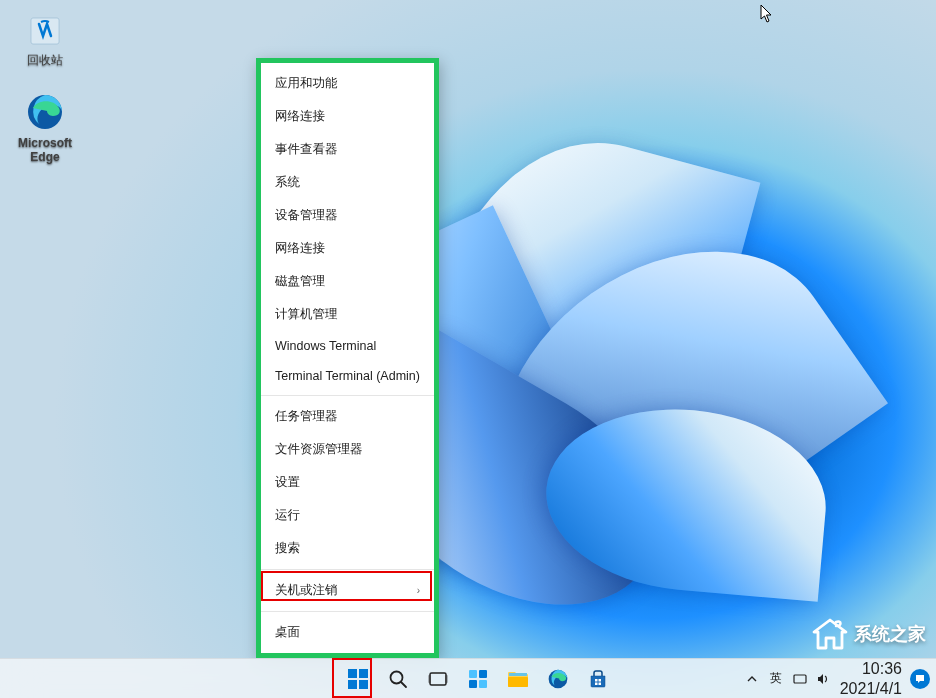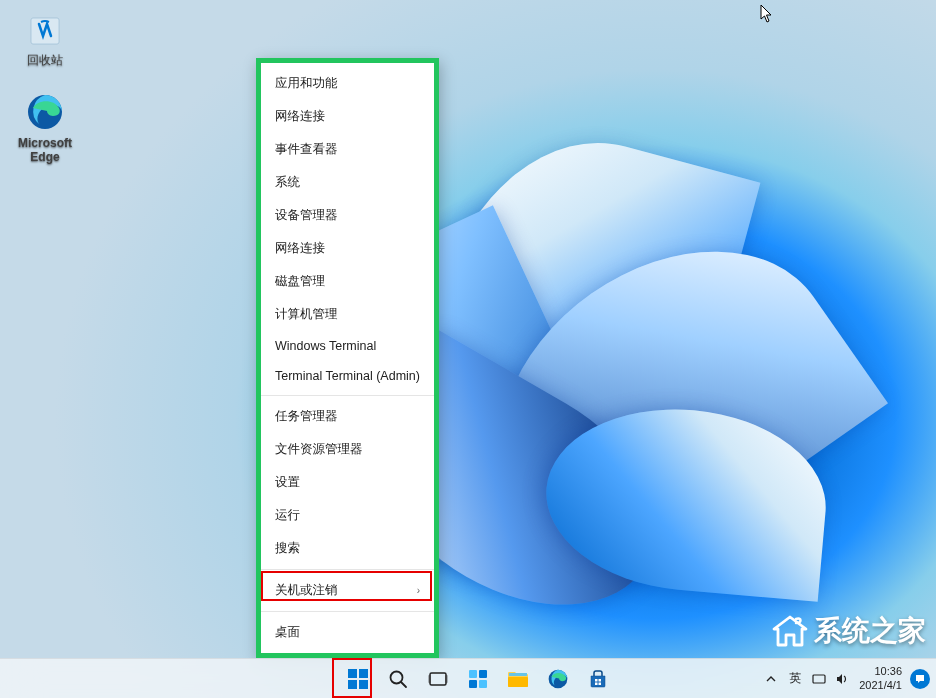--- a/index.html
+++ b/index.html
@@ -156,21 +156,21 @@
       width: 16px;
       height: 16px;
       display: flex;
       align-items: center;
       justify-content: center;
       font-size: 12px;
     }
     .clock {
       text-align: right;
       line-height: 1.2;
-      font-size: 11px;
+      font-size: 16px;
     }
     .notif {
       width: 20px;
       height: 20px;
       border-radius: 50%;
       background: #0078d4;
       display: flex;
       align-items: center;
       justify-content: center;
       color: #fff;
@@ -190,21 +190,21 @@
 
     
     .watermark {
       position: absolute;
       right: 0px;
       bottom: 42px;
       display: flex;
       align-items: center;
       gap: 6px;
       color: #fff;
-      font-size: 28px;
+      font-size: 18px;
       font-weight: bold;
       text-shadow: 0 2px 4px rgba(0,0,0,0.4);
       padding: 6px 10px;
     }
     .watermark .wm-icon {
       width: 36px;
       height: 32px;
     }
   </style>
 </head>

